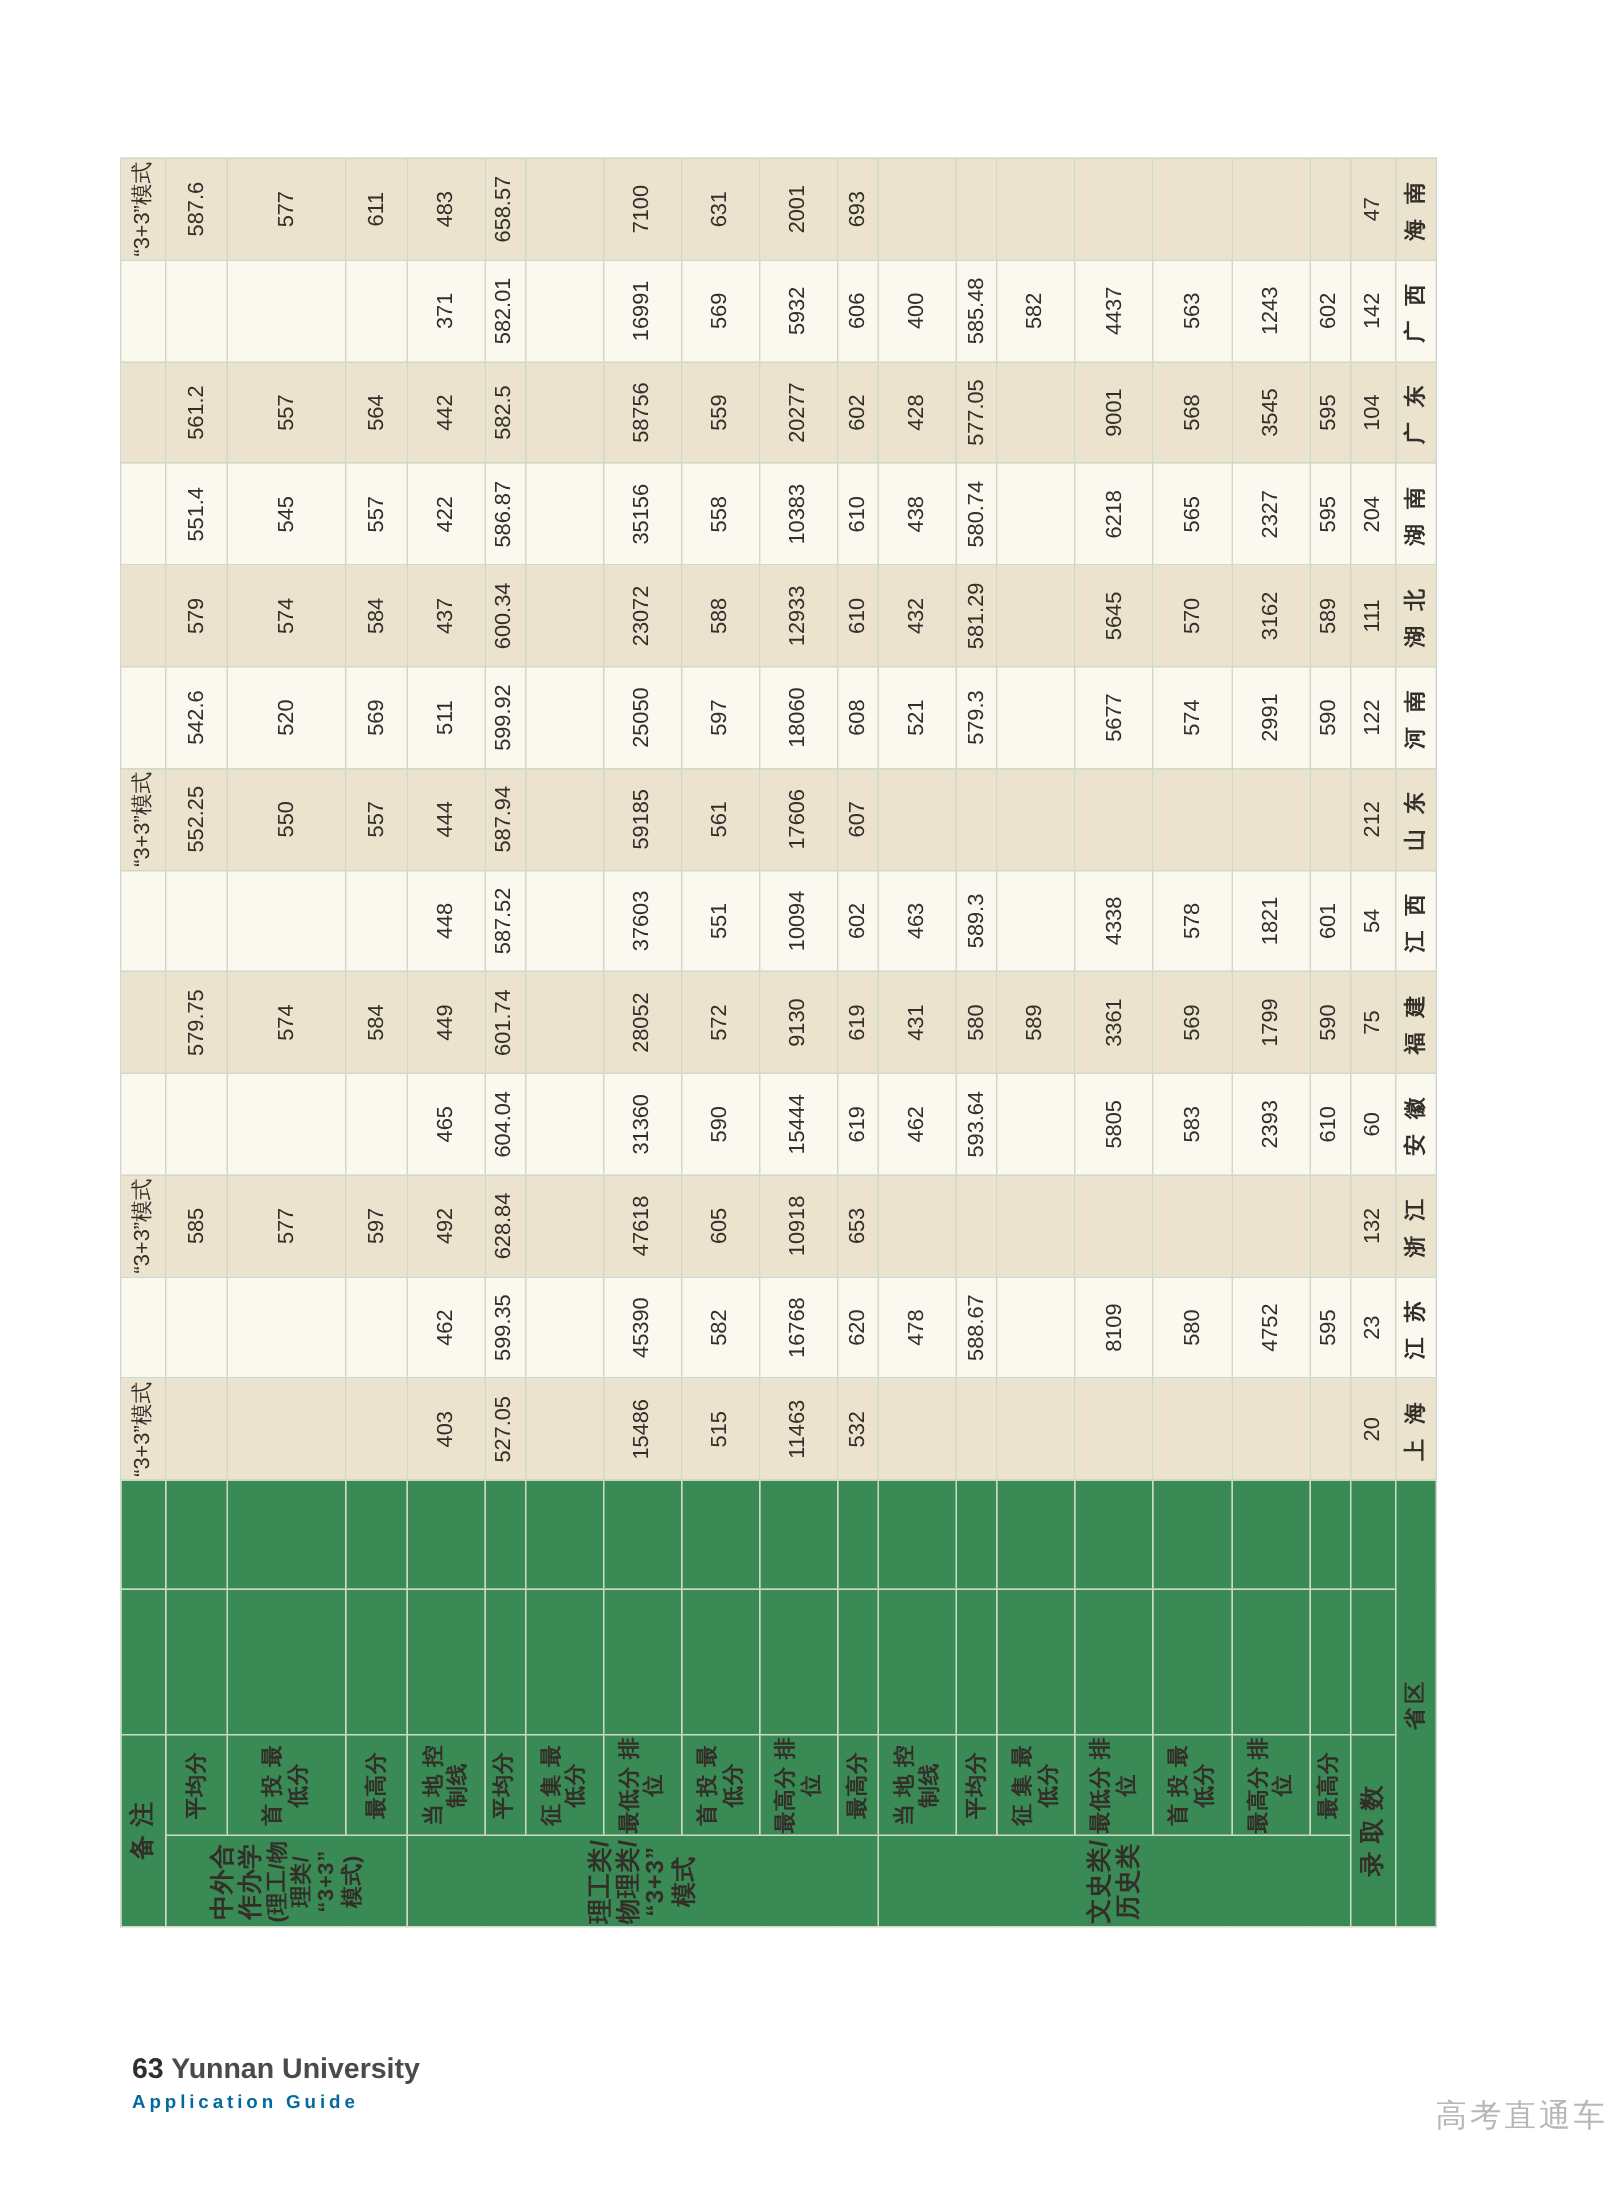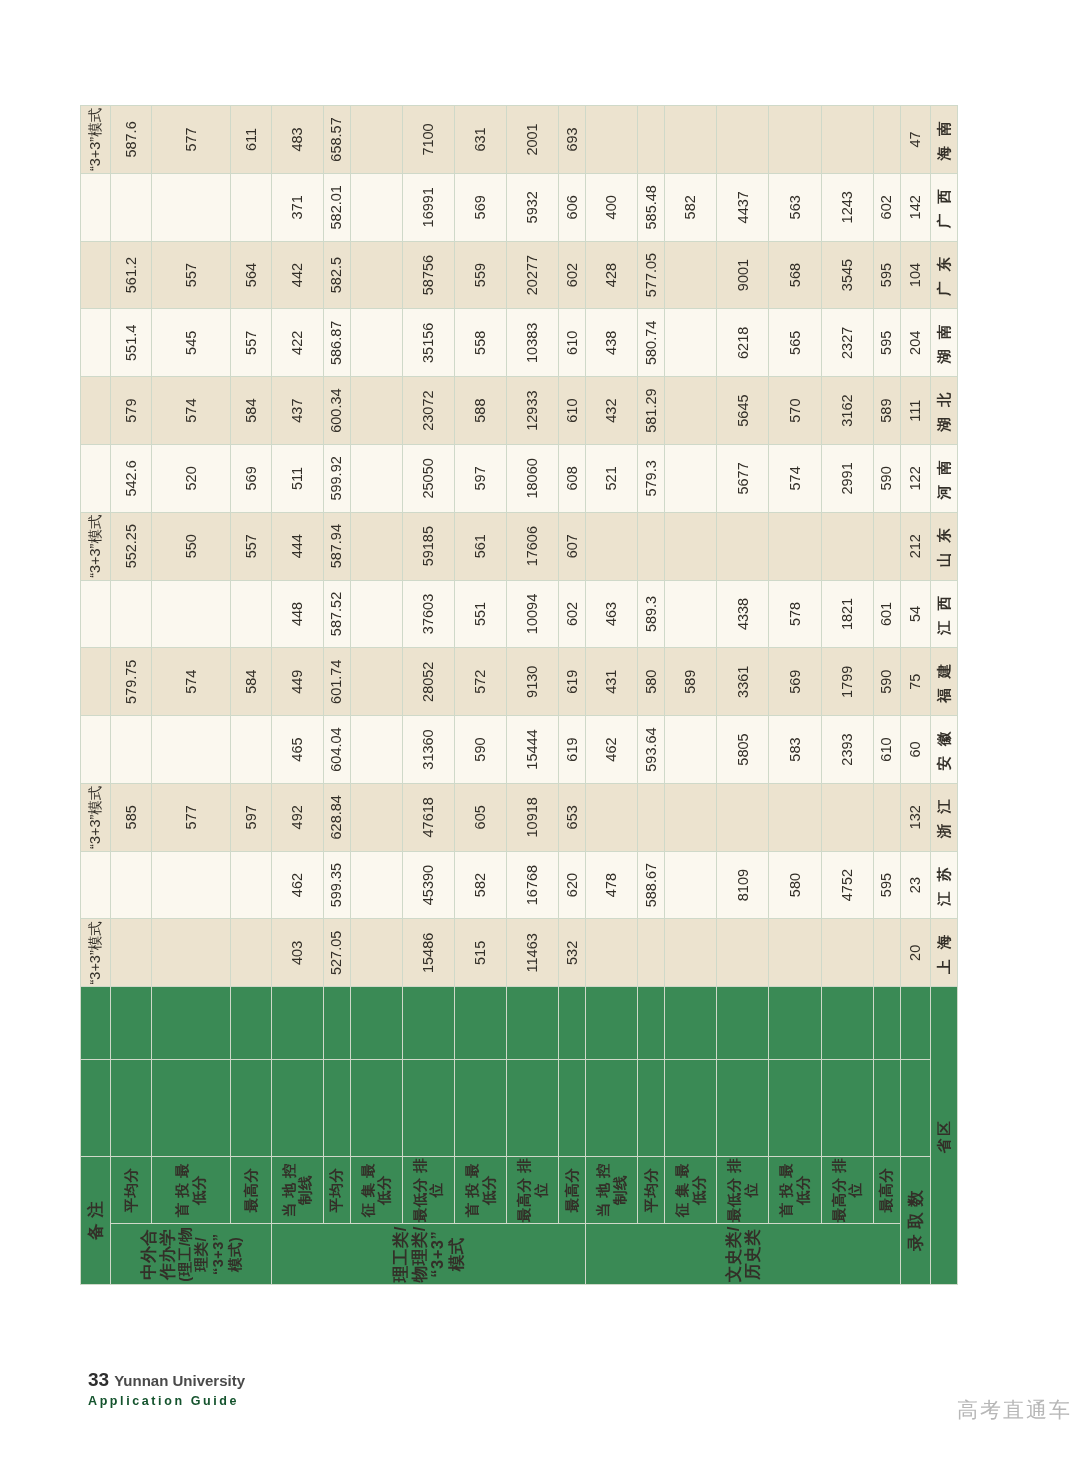--- a/index.html
+++ b/index.html
@@ -103,28 +103,28 @@
     color: #4a4a4a;
     line-height: 1.25;
   }
   #footer .pg {
     font-size: 19px;
     font-weight: bold;
     color: #2e2e2e;
     margin-right: 5px;
   }
   #footer .uni {
-    font-size: 15px;
+    font-size: 19px;
     font-weight: bold;
     color: #4a4a4a;
   }
   #footer .guide {
     font-size: 12.5px;
     letter-spacing: 2.6px;
-    color: #14532d;
+    color: #0369a1;
     font-weight: bold;
     margin-top: 2px;
   }
   #watermark {
     position: absolute;
     right: 8px;
     top: 1396px;
     font-size: 21px;
     color: #b7b7b7;
     letter-spacing: 2px;
@@ -521,20 +521,20 @@
             <td class="even prov">广 东</td>
             <td class="odd prov">广 西</td>
             <td class="even prov">海 南</td>
           </tr>
         </tbody>
     </table>
   </div>
 
   <div id="footer">
     <div>
-      <span class="pg">33</span><span class="uni">Yunnan University</span>
+      <span class="pg">63</span><span class="uni">Yunnan University</span>
     </div>
     <div class="guide">Application Guide</div>
   </div>
 
   <div id="watermark">高考直通车</div>
 
 </div>
 
 </body></html>

